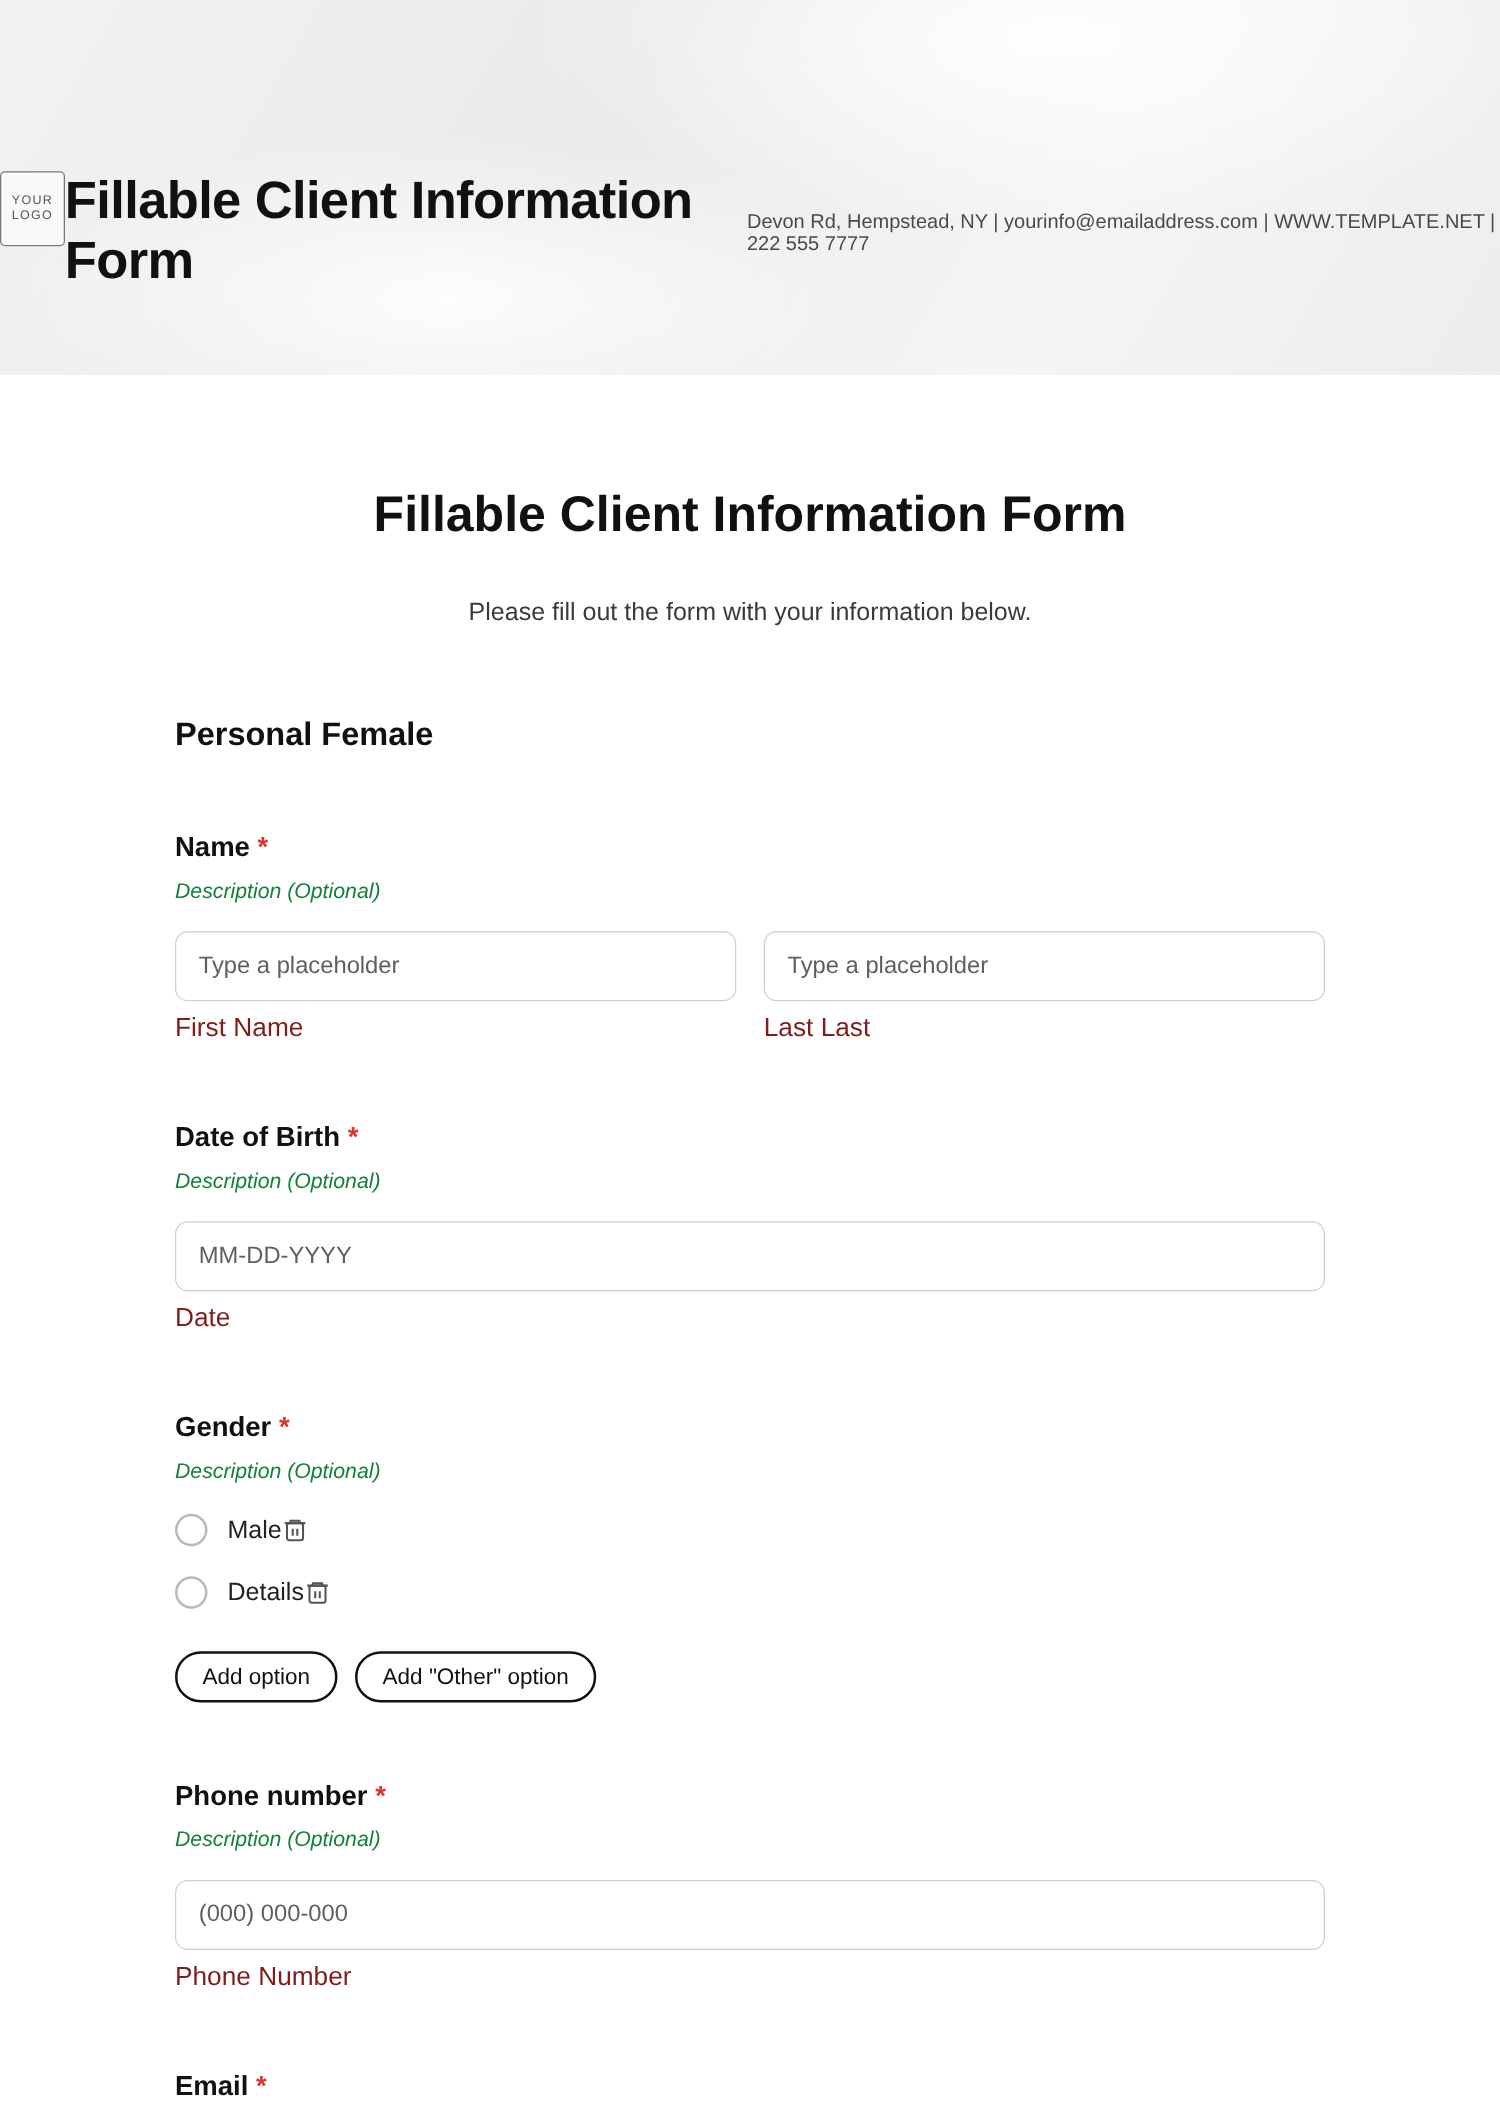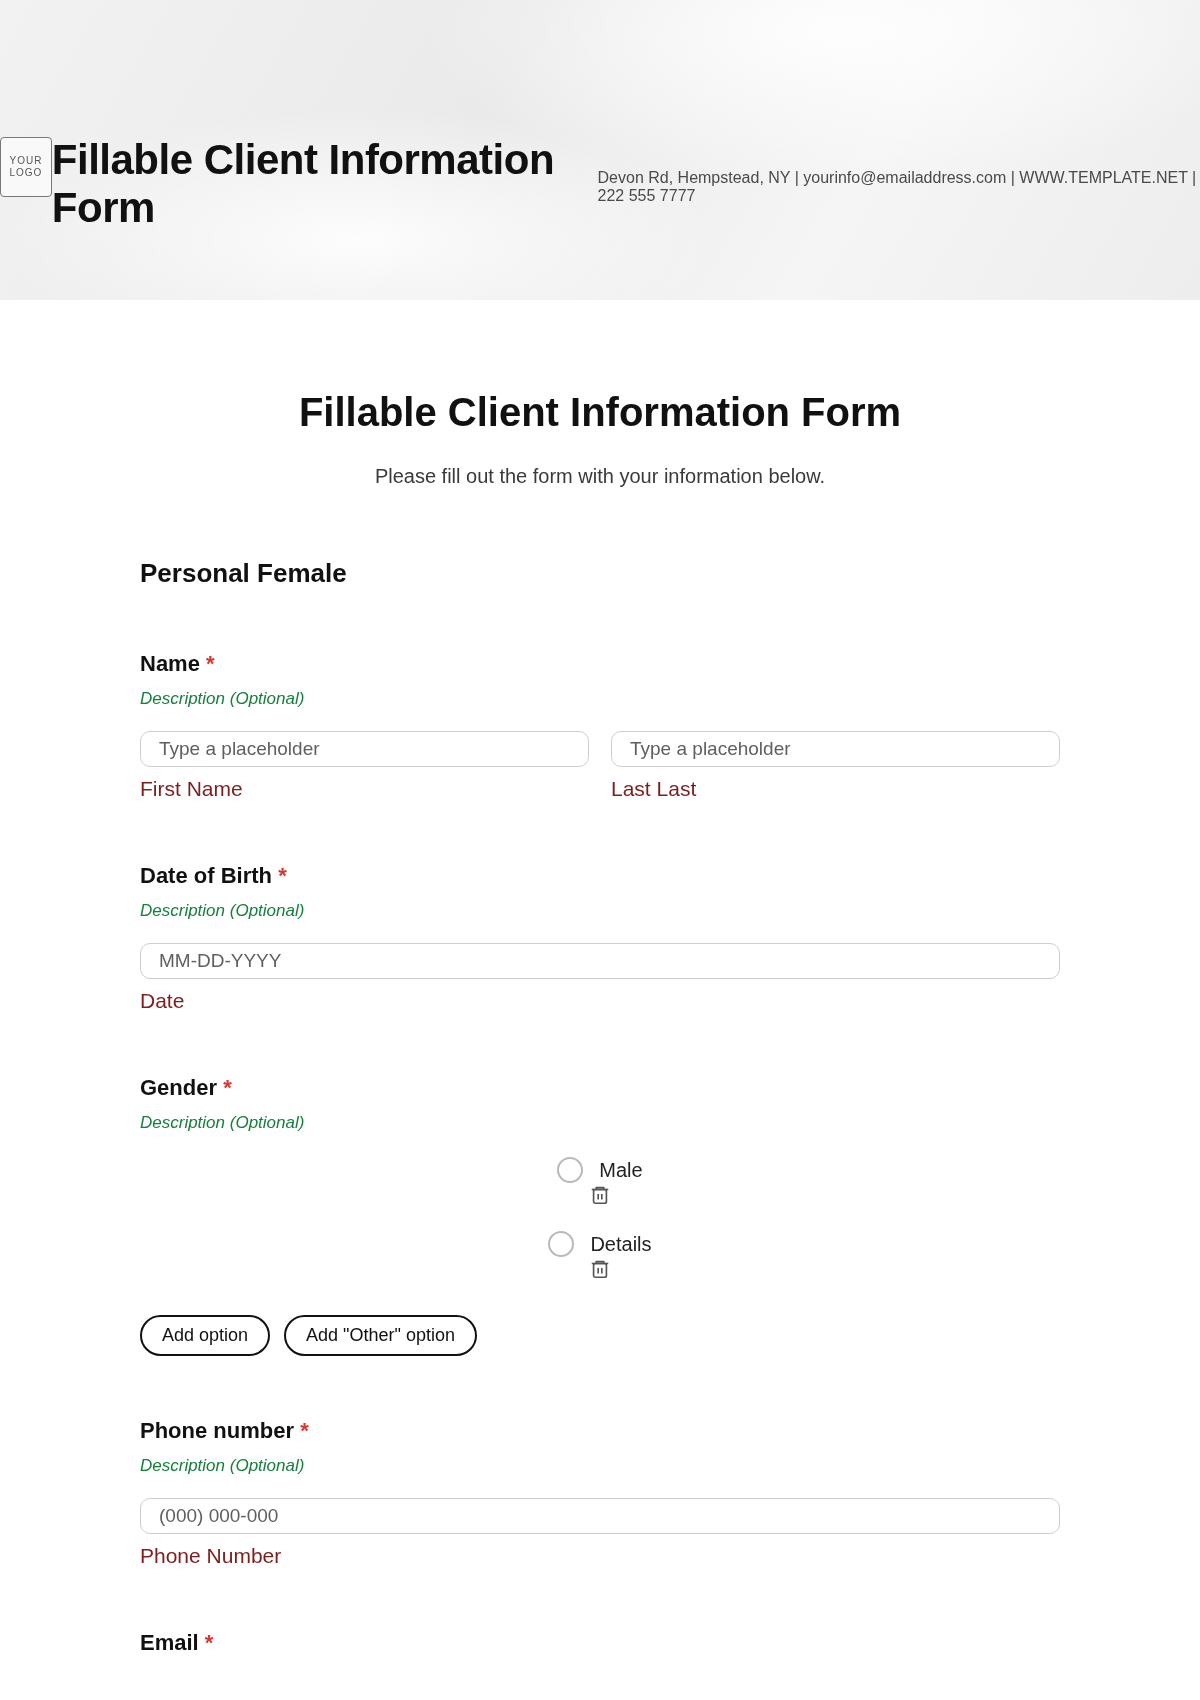--- a/index.html
+++ b/index.html
@@ -56,21 +56,21 @@
   .page-title {
     text-align: center;
     font-size: 40px;
     font-weight: 800;
     color: #111;
   }
   .page-sub {
     text-align: center;
     font-size: 20px;
     color: #3a3a3a;
-    margin-top: 30px;
+    margin-top: 44px;
   }
   .section-title {
     font-size: 26px;
     font-weight: 800;
     margin-top: 70px;
     color: #111;
   }
   .field {
     margin-top: 62px;
   }
@@ -87,40 +87,39 @@
     margin-top: 12px;
   }
   .row2 {
     display: flex;
     gap: 22px;
     margin-top: 22px;
   }
   .col { flex: 1; }
   input.text {
     width: 100%;
-    height: 36px;
+    height: 56px;
     border: 1.5px solid #cfcfcf;
     border-radius: 10px;
     padding: 0 18px;
     font-size: 19px;
     color: #333;
     background: #fff;
   }
   input.text::placeholder { color: #5f5f5f; }
   .sublabel {
     font-size: 21px;
     color: #7f1d1d;
     margin-top: 10px;
   }
   .radio-row {
     display: flex;
     align-items: center;
     justify-content: flex-start;
     margin-top: 24px;
-    flex-direction: column;
   }
   .radio-left {
     display: flex;
     align-items: center;
     gap: 16px;
   }
   .radio-circle {
     width: 26px;
     height: 26px;
     border: 2.5px solid #b9b9b9;

